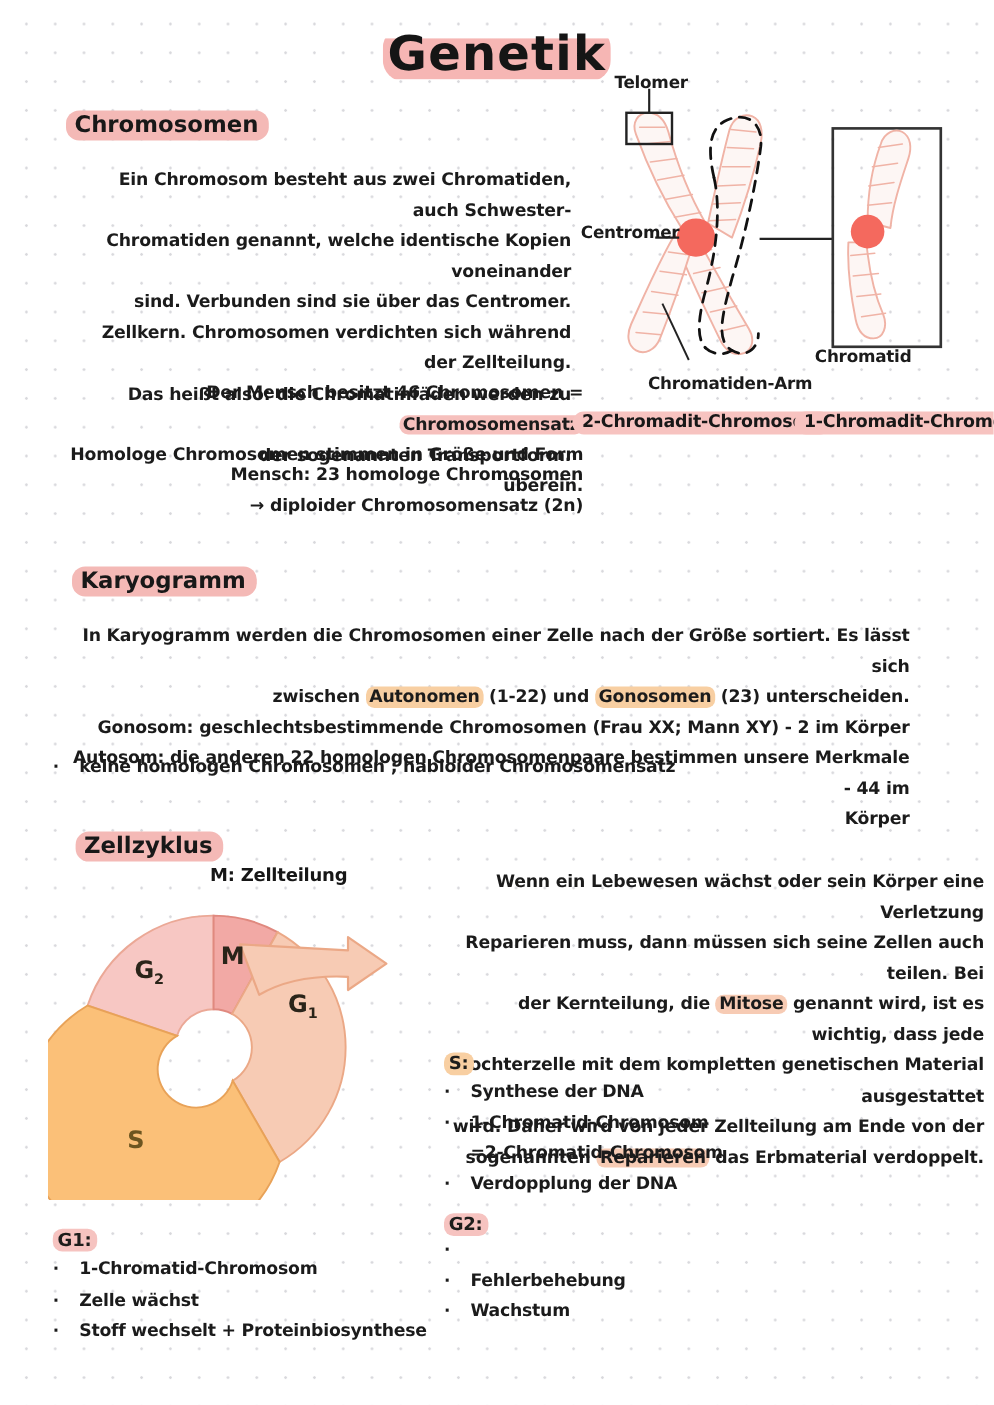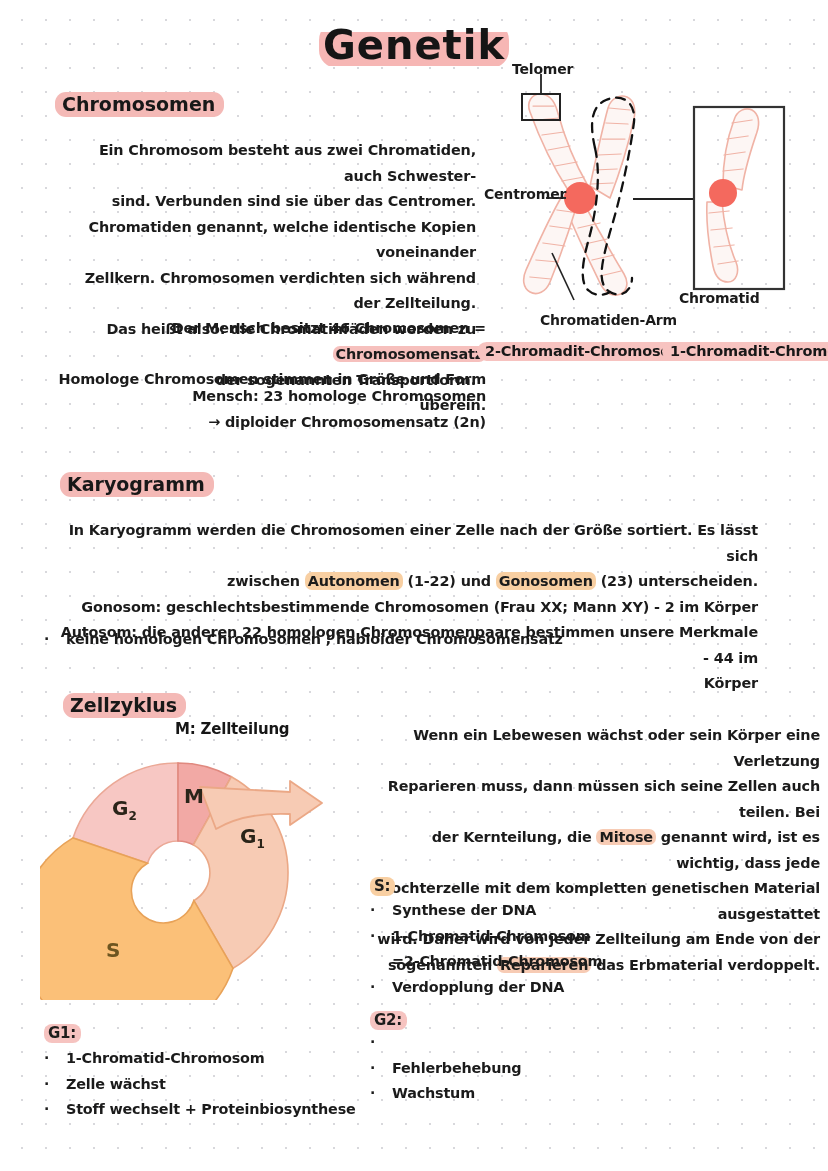--- a/index.html
+++ b/index.html
@@ -155,22 +155,22 @@
 <div id="page">
 
   <div class="abs hand" id="doc-title"><span class="hl">Genetik</span></div>
 
   <div class="abs" style="left:55px; top:92px;">
     <span class="sec-head hand">Chromosomen</span>
   </div>
 
   <div class="abs body-text hand" style="left:56px; top:138px; width:420px;">
     <div>Ein Chromosom besteht aus zwei Chromatiden, auch Schwester-</div>
+    <div>Chromatiden genannt, welche identische Kopien voneinander</div>
     <div>sind. Verbunden sind sie über das Centromer.</div>
-    <div>Chromatiden genannt, welche identische Kopien voneinander</div>
     <div>Zellkern. Chromosomen verdichten sich während der Zellteilung.</div>
     <div>Das heißt also: die Chromatinfäden werden zu Chromosomen,</div>
     <div>der sogenannten Transportform.</div>
   </div>
 
   <div class="abs body-text hand" style="left:56px; top:316px; width:430px;">
     <div><span>Der Mensch besitzt 46 Chromosomen = </span><span class="mark-pink">Chromosomensatz</span></div>
     <div>Homologe Chromosomen stimmen in Größe und Form überein.</div>
   </div>
 

